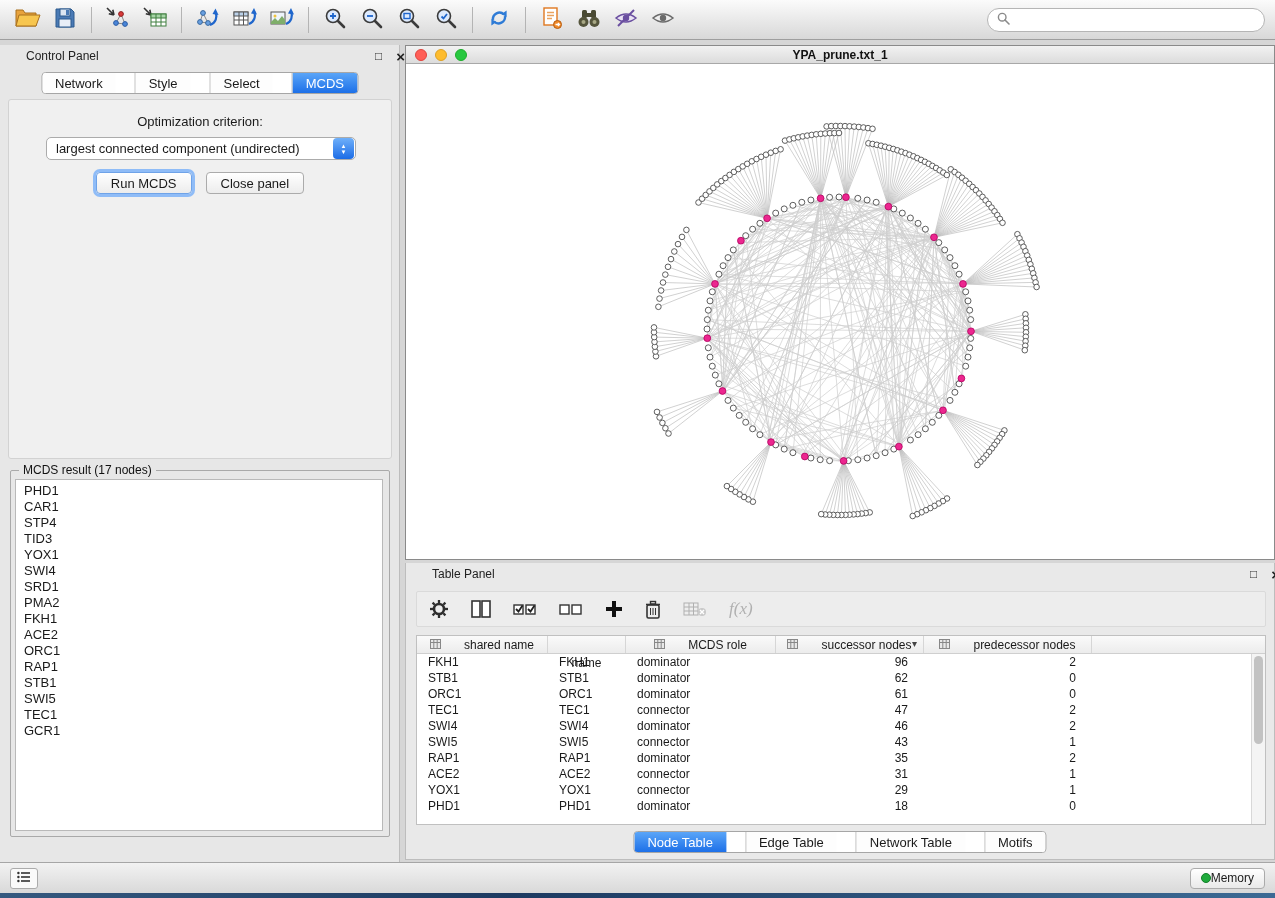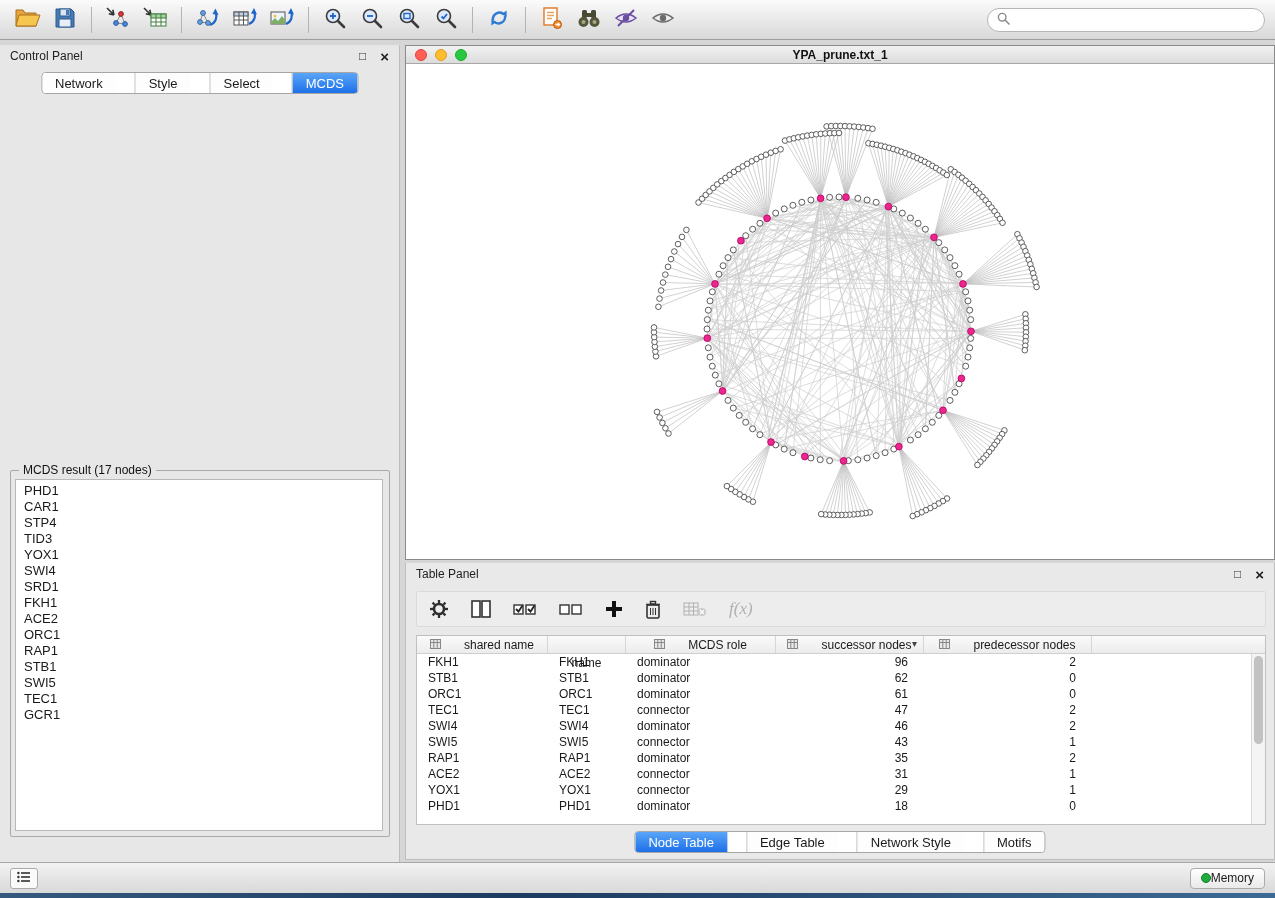--- a/index.html
+++ b/index.html
@@ -8,21 +8,21 @@
 
   
   .toolbar{position:absolute;left:0;top:0;width:1275px;height:40px;background:linear-gradient(#fbfbfb,#d8d8d8);border-bottom:1px solid #9e9e9e;display:flex;align-items:center;padding:0 10px;gap:1px;}
   .tbtn{width:36px;height:32px;display:flex;align-items:center;justify-content:center;border-radius:4px;cursor:default;}
   .tsep{width:1px;height:26px;background:#b4b4b4;margin:0 7px;flex:0 0 auto;}
   .searchbox{margin-left:auto;width:278px;height:24px;background:#fff;border:1px solid #b5b5b5;border-radius:12px;display:flex;align-items:center;padding:0 9px;gap:6px;}
   .searchbox input{border:none;outline:none;flex:1;font-size:12px;font-family:"Liberation Sans",sans-serif;background:transparent;}
 
   
   .control-panel{position:absolute;left:0;top:45px;width:400px;height:817px;background:#e7e7e7;border-right:1px solid #bdbdbd;}
-  .panel-header{position:absolute;left:0;top:0;width:100%;height:22px;display:flex;align-items:center;padding:0 10px;font-size:12px;color:#222;}
+  .panel-header{position:absolute;left:16px;top:0;width:100%;height:22px;display:flex;align-items:center;padding:0 10px;font-size:12px;color:#222;}
   .panel-header .spacer{flex:1;}
   .float-glyph{font-size:12px;color:#333;margin-right:14px;line-height:1;}
   .close-glyph{font-size:15px;font-weight:bold;color:#222;line-height:1;}
   .seg-tabs{position:absolute;display:inline-flex;border:1px solid #a6a6a6;border-radius:4px;overflow:hidden;background:#fff;height:22px;gap:19px;}
   .seg{padding:3px 13px;font-size:13px;border-left:1px solid #c4c4c4;background:#fdfdfd;white-space:nowrap;}
   .seg:first-child{border-left:none;}
   .seg.active{background:linear-gradient(#5aa5f8,#1d70e8);color:#fff;}
   .cp-tabs{top:27px;left:50%;transform:translateX(-50%);}
   .mcds-pane{position:absolute;left:8px;top:54px;width:384px;height:360px;background:#f0f0f0;border:1px solid #d2d2d2;border-radius:3px;}
   .opt-label{position:absolute;top:14px;left:0;width:100%;text-align:center;font-size:13px;}
@@ -221,30 +221,45 @@
     <span class="spacer"></span>
     <span class="float-glyph">□</span>
     <span class="close-glyph">×</span>
   </div>
   <div class="seg-tabs cp-tabs">
     <div class="seg">Network</div>
     <div class="seg">Style</div>
     <div class="seg">Select</div>
     <div class="seg active">MCDS</div>
   </div>
+  <div class="mcds-pane">
+    <div class="opt-label">Optimization criterion:</div>
+    <div class="dropdown">
+      <span class="dval">largest connected component (undirected)</span>
+      <span class="dstep">
+          <span>▲</span>
+          <span>▼</span>
+        </span>
+    </div>
+    <div class="btn-row">
+      <div class="mac-btn focused">Run MCDS</div>
+      <div class="mac-btn">Close panel</div>
+    </div>
+  </div>
   <fieldset class="mcds-fieldset">
     <legend>MCDS result (17 nodes)</legend>
     <div class="mcds-list">
         <div class="mcds-item">PHD1</div>
         <div class="mcds-item">CAR1</div>
         <div class="mcds-item">STP4</div>
         <div class="mcds-item">TID3</div>
         <div class="mcds-item">YOX1</div>
         <div class="mcds-item">SWI4</div>
         <div class="mcds-item">SRD1</div>
+        <div class="mcds-item">PMA2</div>
         <div class="mcds-item">FKH1</div>
         <div class="mcds-item">ACE2</div>
         <div class="mcds-item">ORC1</div>
         <div class="mcds-item">RAP1</div>
         <div class="mcds-item">STB1</div>
         <div class="mcds-item">SWI5</div>
         <div class="mcds-item">TEC1</div>
         <div class="mcds-item">GCR1</div>
       </div>
   </fieldset>
@@ -1160,21 +1175,21 @@
           <div class="td num" style="width: 168px;">0</div>
         </div>
       </div>
     <div class="vscroll">
         <div class="vthumb"></div>
       </div>
   </div>
   <div class="seg-tabs tp-tabs">
     <div class="seg active">Node Table</div>
     <div class="seg">Edge Table</div>
-    <div class="seg">Network Style</div>
+    <div class="seg">Network Table</div>
     <div class="seg">Motifs</div>
   </div>
 </div>
 
 <div class="statusbar">
   <div class="sb-left-btn">
     <span><svg width="14" height="12" viewBox="0 0 14 12">
           <g stroke="#333" stroke-width="1.6">
             <line x1="4" y1="2" x2="13" y2="2"></line>
             <line x1="4" y1="6" x2="13" y2="6"></line>

